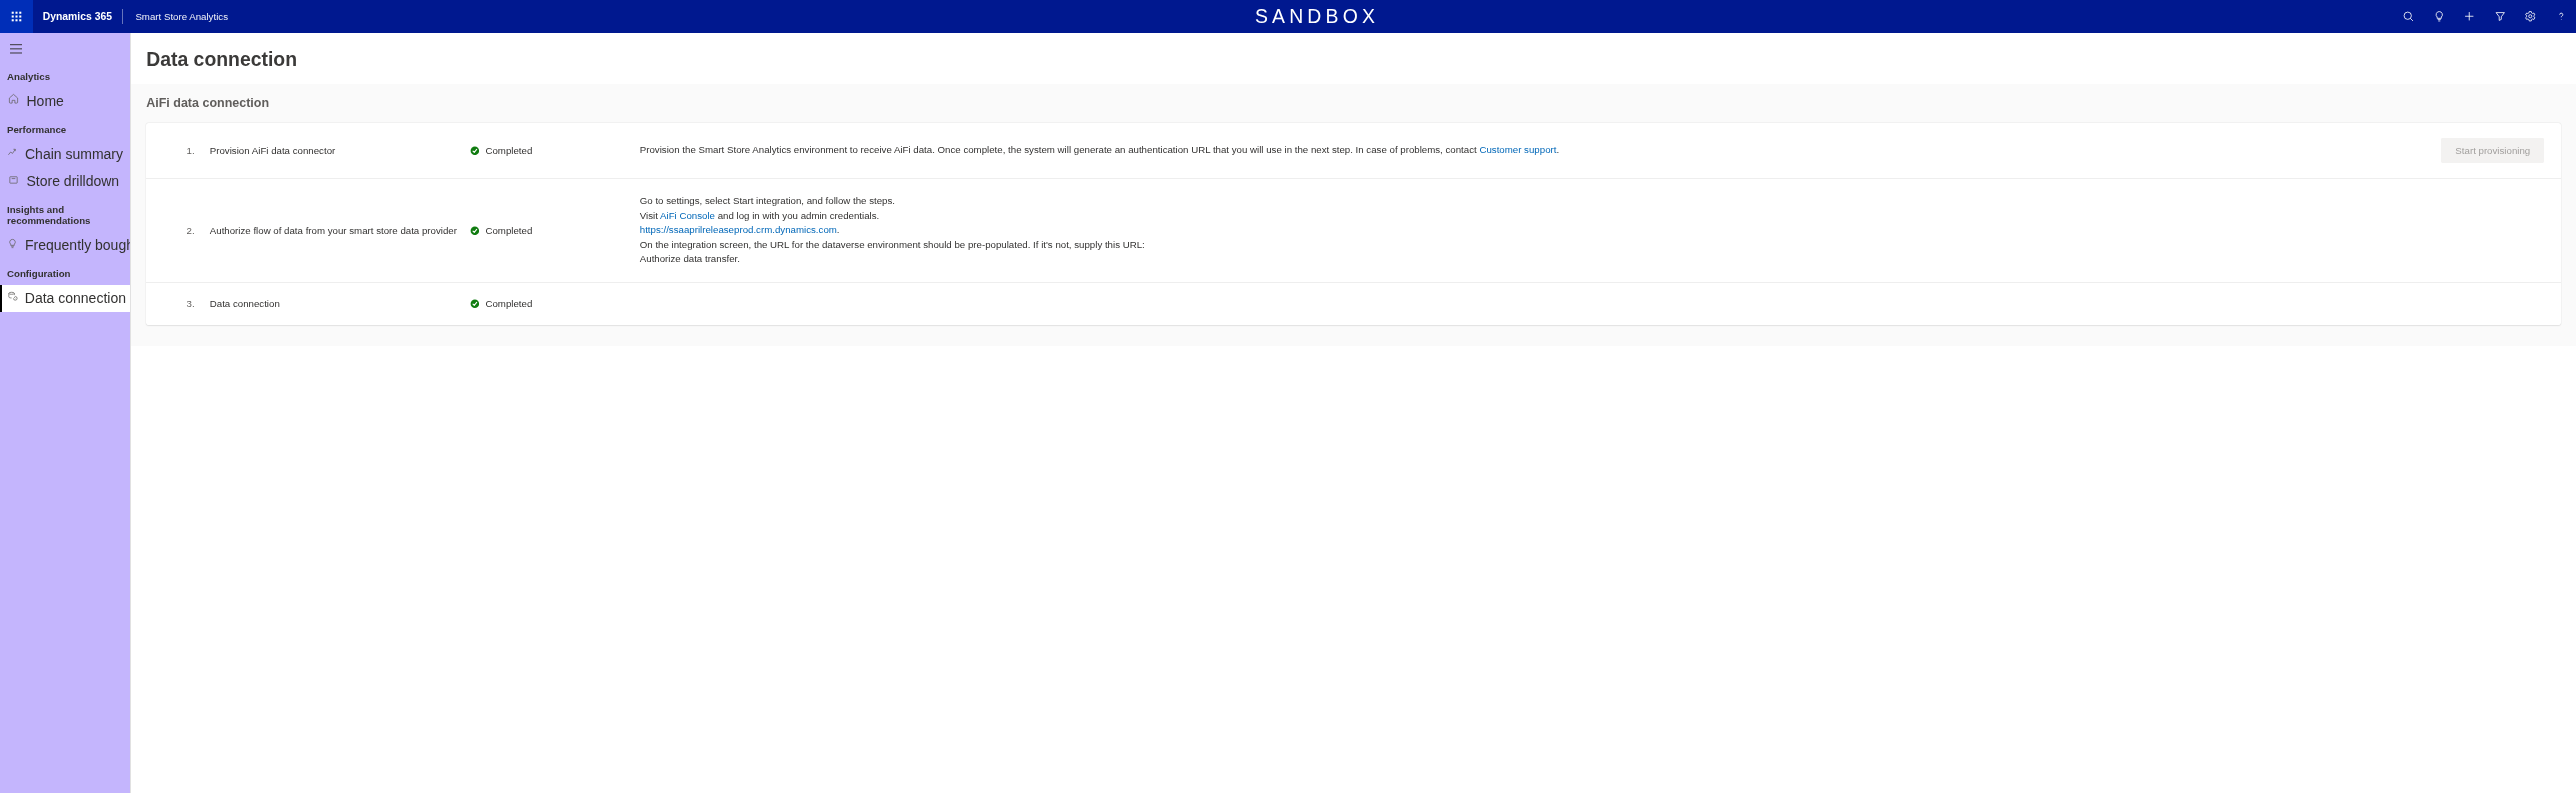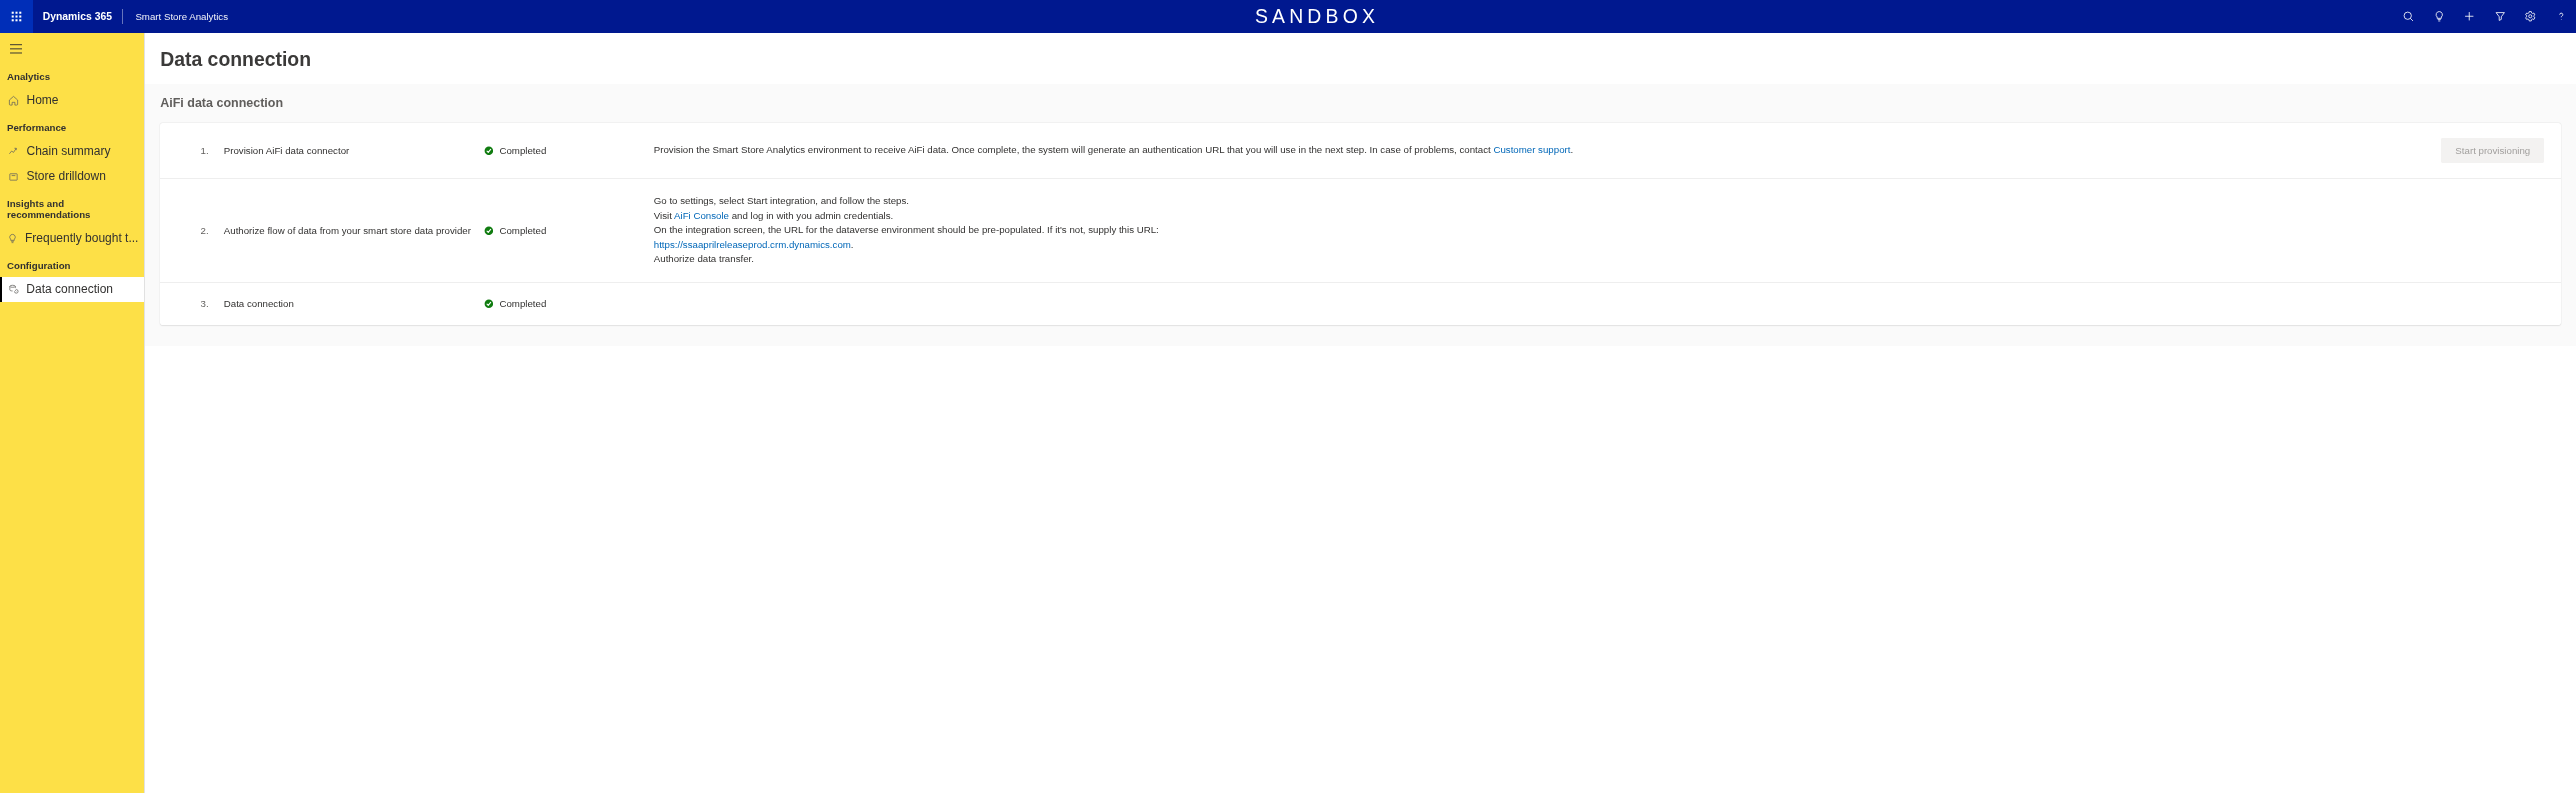--- a/index.html
+++ b/index.html
@@ -13,24 +13,24 @@
   .divider { width:0.7px; height:15.2px; background: rgba(255,255,255,0.4); }
   .appname { padding: 0 13px; font-size: 9.7px; color:#fff; opacity:0.95; }
   .spacer { flex:1; }
   .sandbox { font-family: "Segoe UI Light","Segoe UI",Arial,sans-serif; font-size: 19.4px; letter-spacing: 4.2px; font-weight:300; }
   .topicons { display:flex; align-items:center; }
   .topicon { width:30.5px; height:33px; display:flex; align-items:center; justify-content:center; cursor:pointer; }
   .topicon svg { stroke:#fff; fill:none; }
 
   
   .shell { display:flex; height: calc(100% - 33px); }
-  .sidebar { width: 145px; background:#fde047; border-right:0.7px solid #E1E1E1; padding-top:4.2px; overflow:auto; }
+  .sidebar { width: 131px; background:#c4b5fd; border-right:0.7px solid #E1E1E1; padding-top:4.2px; overflow:auto; }
   .hamburger { padding: 7px 9.7px; cursor:pointer; }
   .navgroup-title { font-weight:600; font-size:9.7px; color:#323130; padding: 9.7px 7px 5.5px 7px; }
-  .navitem { display:flex; align-items:flex-end; gap:7px; padding: 5.5px 7px 5.5px 7px; cursor:pointer; font-size:12px; color:#323130; white-space:nowrap; overflow:hidden; text-overflow:ellipsis; }
+  .navitem { display:flex; align-items:flex-start; gap:7px; padding: 5.5px 7px 5.5px 7px; cursor:pointer; font-size:14px; color:#323130; white-space:nowrap; overflow:hidden; text-overflow:ellipsis; }
   .navitem .icon-slot { width:12.5px; height:12.5px; display:flex; align-items:center; justify-content:center; color:#605E5C; }
   .navitem.active { background:#fff; border-left:2.1px solid #000; padding-left:4.8px; }
 
   .main { flex:1; overflow:auto; background:#fff; }
   .page-header { padding: 15.2px 0 12.5px 15.2px; }
   .page-title { font-size: 19.4px; font-weight:600; color:#3B3A39; }
   .section { background:#FAFAFA; padding: 12.5px 15.2px 21px 15.2px; }
   .section-title { font-size:12.5px; font-weight:600; color:#605E5C; margin-bottom:12.5px; }
 
   .card { background:#fff; border-radius:2.8px; box-shadow: 0 0.7px 1.4px rgba(0,0,0,0.08), 0 0 0 0.7px rgba(0,0,0,0.03); }
@@ -210,22 +210,22 @@
                 <svg width="9.7" height="9.7" viewBox="0 0 16 16">
                   <circle cx="8" cy="8" r="7" fill="#107C10"></circle>
                   <path d="M5 8.5l2 2 4-5" stroke="#fff" stroke-width="1.8" fill="none" stroke-linecap="round" stroke-linejoin="round"></path>
                 </svg>
               </span>
             <span>Completed</span>
           </div>
           <div class="step-desc">
             <div>Go to settings, select Start integration, and follow the steps.</div>
             <div><span>Visit </span><a href="#">AiFi Console</a><span> and log in with you admin credentials.</span></div>
+            <div><a href="#" class="url-line">https://ssaaprilreleaseprod.crm.dynamics.com</a><span>.</span></div>
             <div>On the integration screen, the URL for the dataverse environment should be pre-populated. If it's not, supply this URL:</div>
-            <div><a href="#" class="url-line">https://ssaaprilreleaseprod.crm.dynamics.com</a><span>.</span></div>
             <div>Authorize data transfer.</div>
           </div>
           <div></div>
         </div>
 
         <div class="step-row">
           <div class="step-num">3.</div>
           <div class="step-title">Data connection</div>
           <div class="step-status">
             <span class="status-icon">

